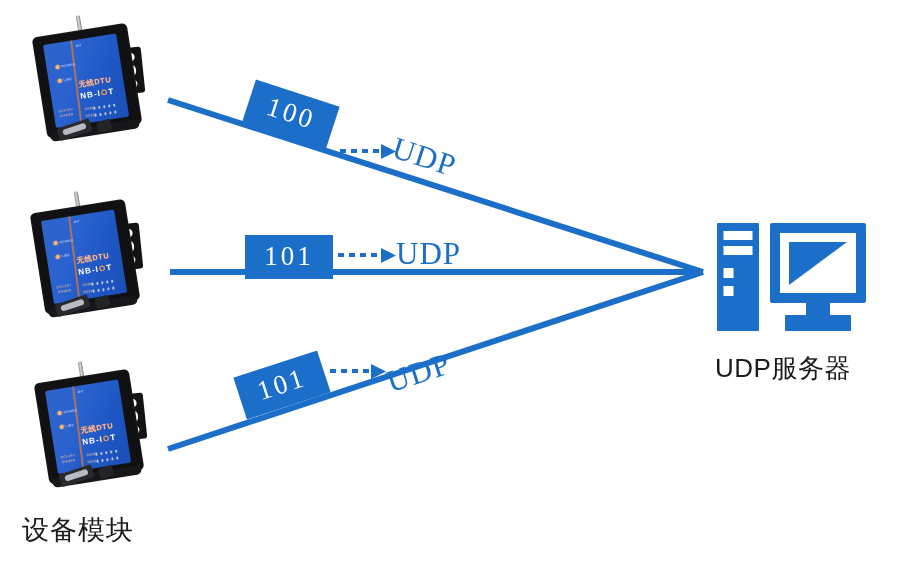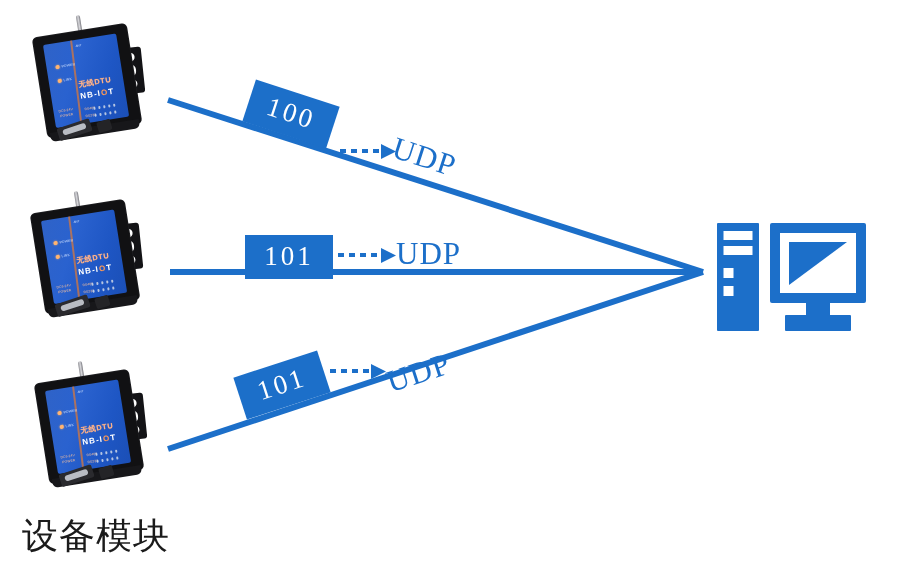--- a/index.html
+++ b/index.html
@@ -229,21 +229,21 @@
   
   .caption {
     position: absolute;
     color: #1b1b1b;
     font-family: "Liberation Sans", sans-serif;
     white-space: nowrap;
   }
   .caption-device {
     left: 22px;
     top: 512px;
-    font-size: 36px;
+    font-size: 27px;
     letter-spacing: 1px;
   }
   .caption-server {
     left: 715px;
     top: 351px;
     font-size: 26px;
     letter-spacing: .5px;
   }
 </style>
 </head>
@@ -425,14 +425,15 @@
   <div class="msg-tag" style="left:238px; top:363px; transform: rotate(-18deg);">101</div>
 
   <div class="udp-label" style="left:392px; top:141px; transform: rotate(18deg);">UDP</div>
 
   <div class="udp-label" style="left:396px; top:238px;">UDP</div>
 
   <div class="udp-label" style="left:386px; top:357px; transform: rotate(-18deg);">UDP</div>
 
   <div class="caption caption-device">设备模块</div>
 
+  <div class="caption caption-server">UDP服务器</div>
 
 </div>
 
 </body></html>

